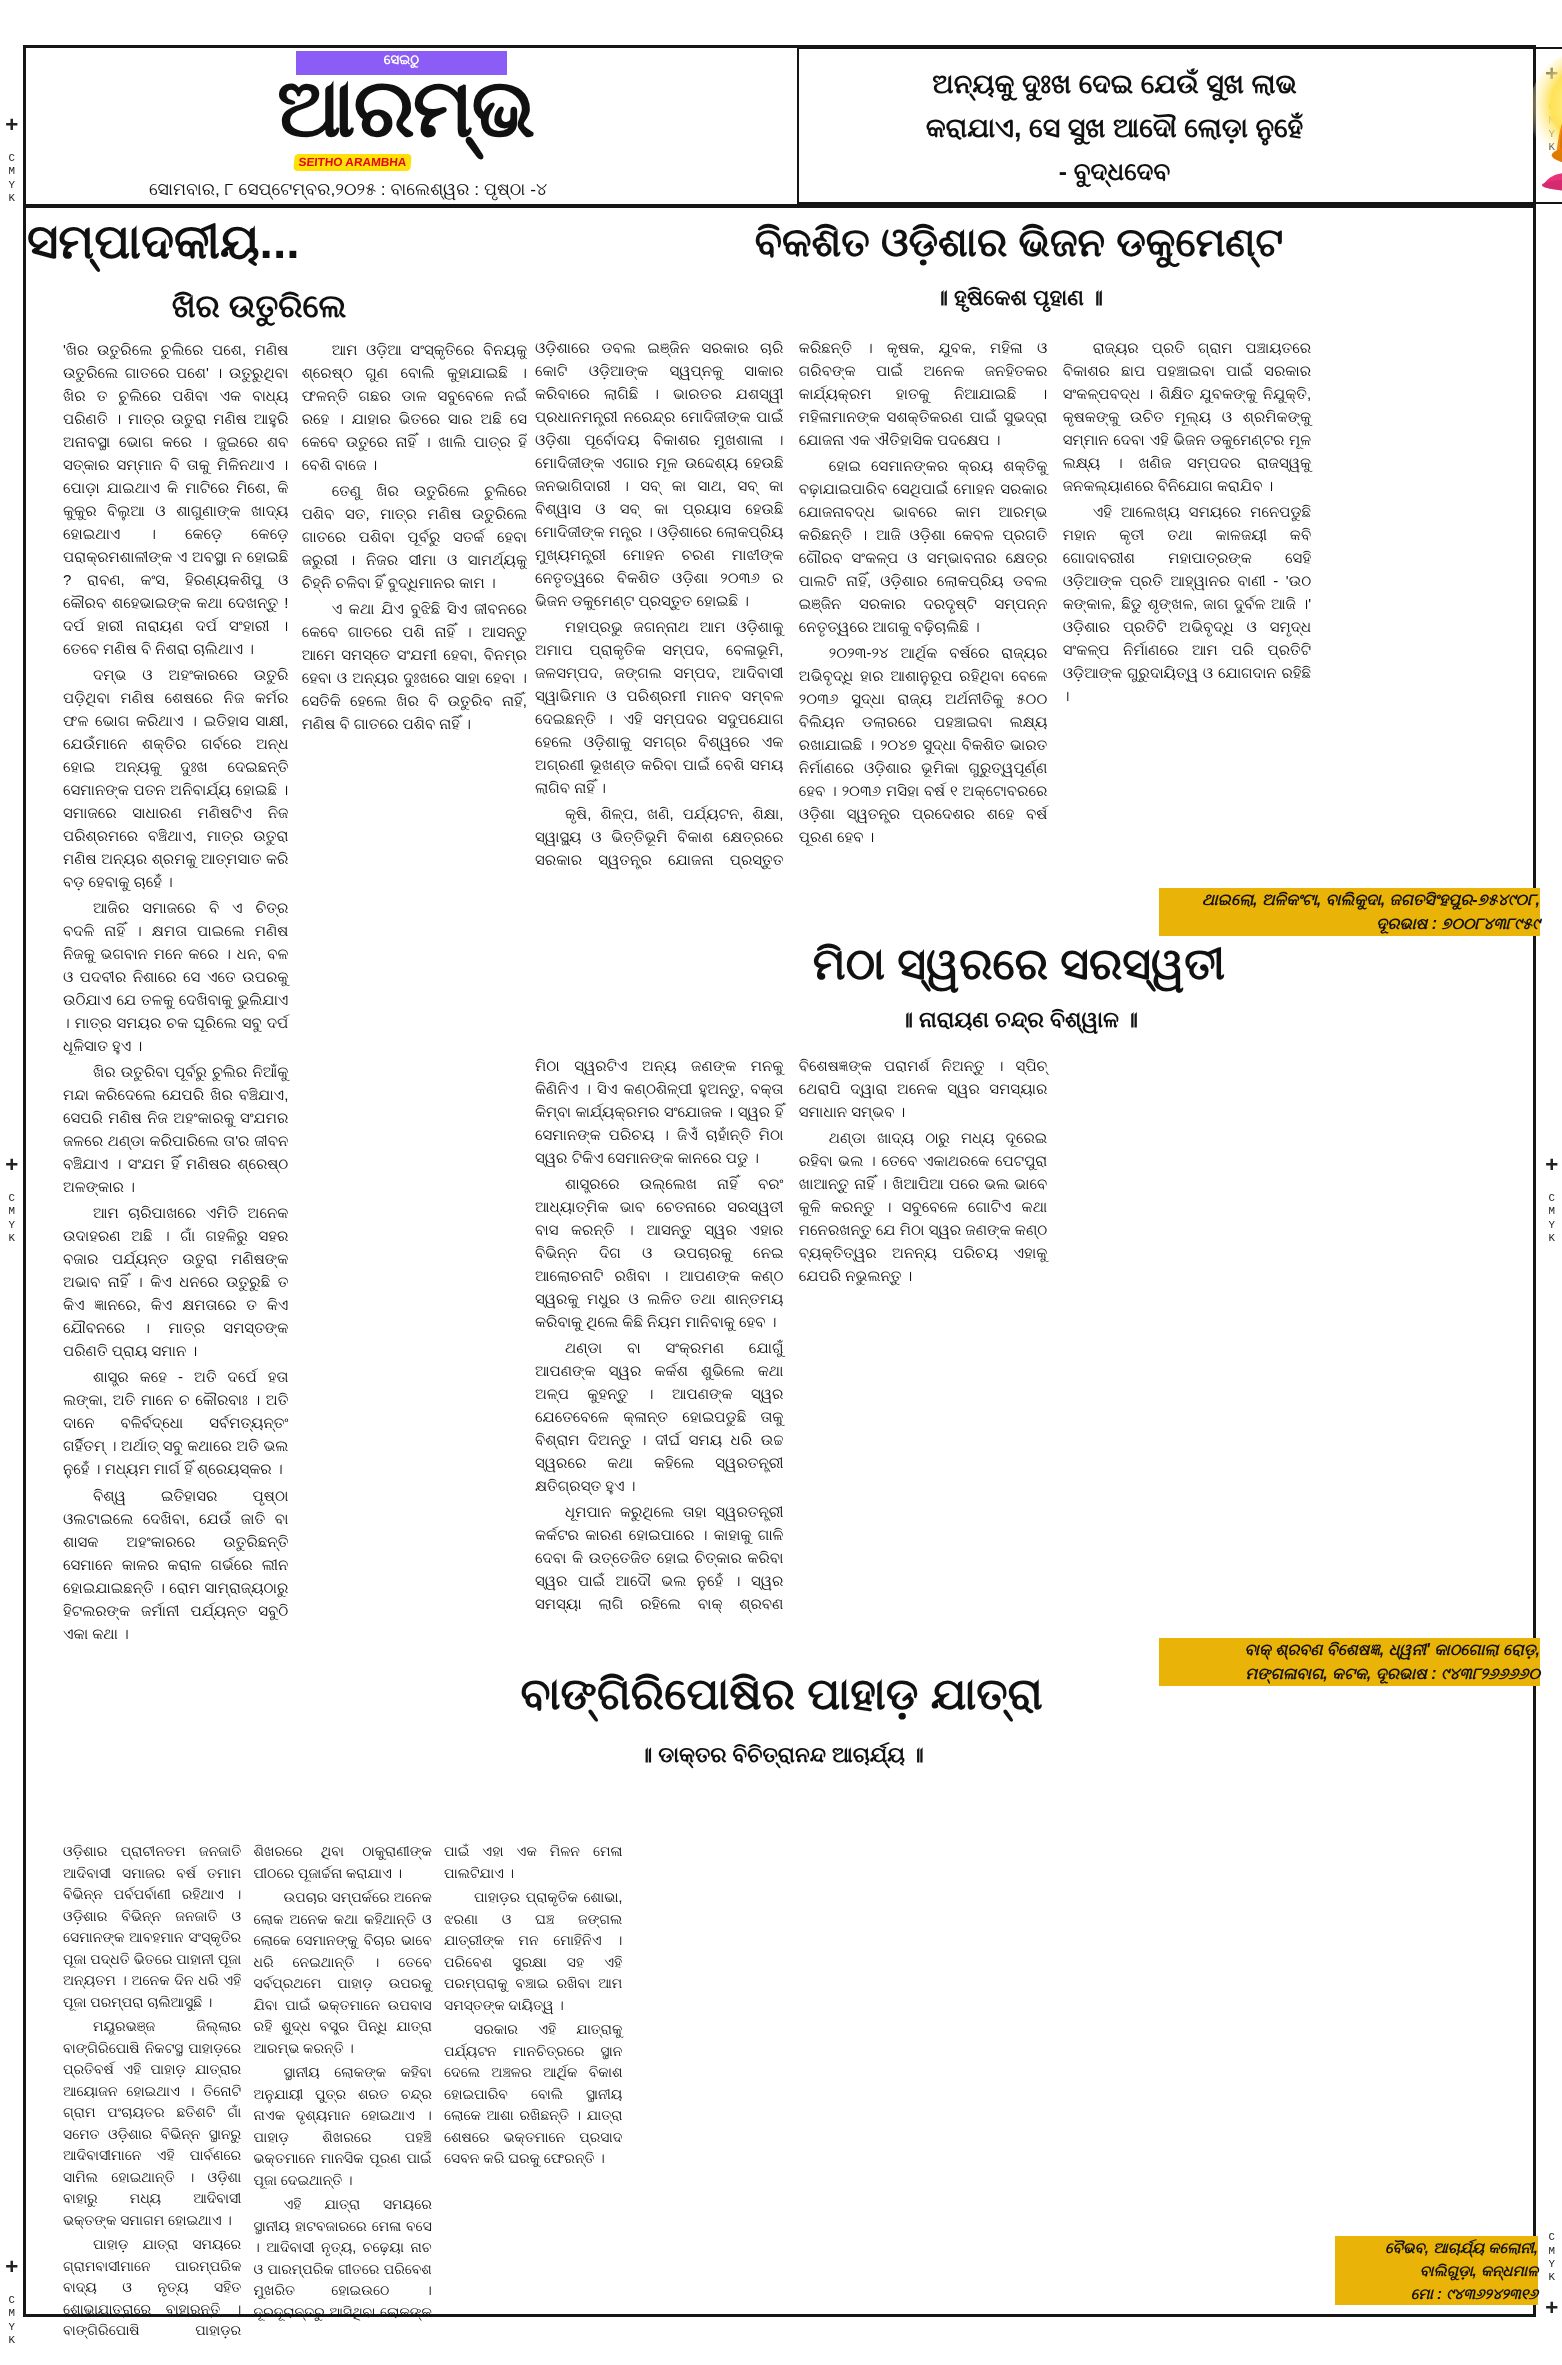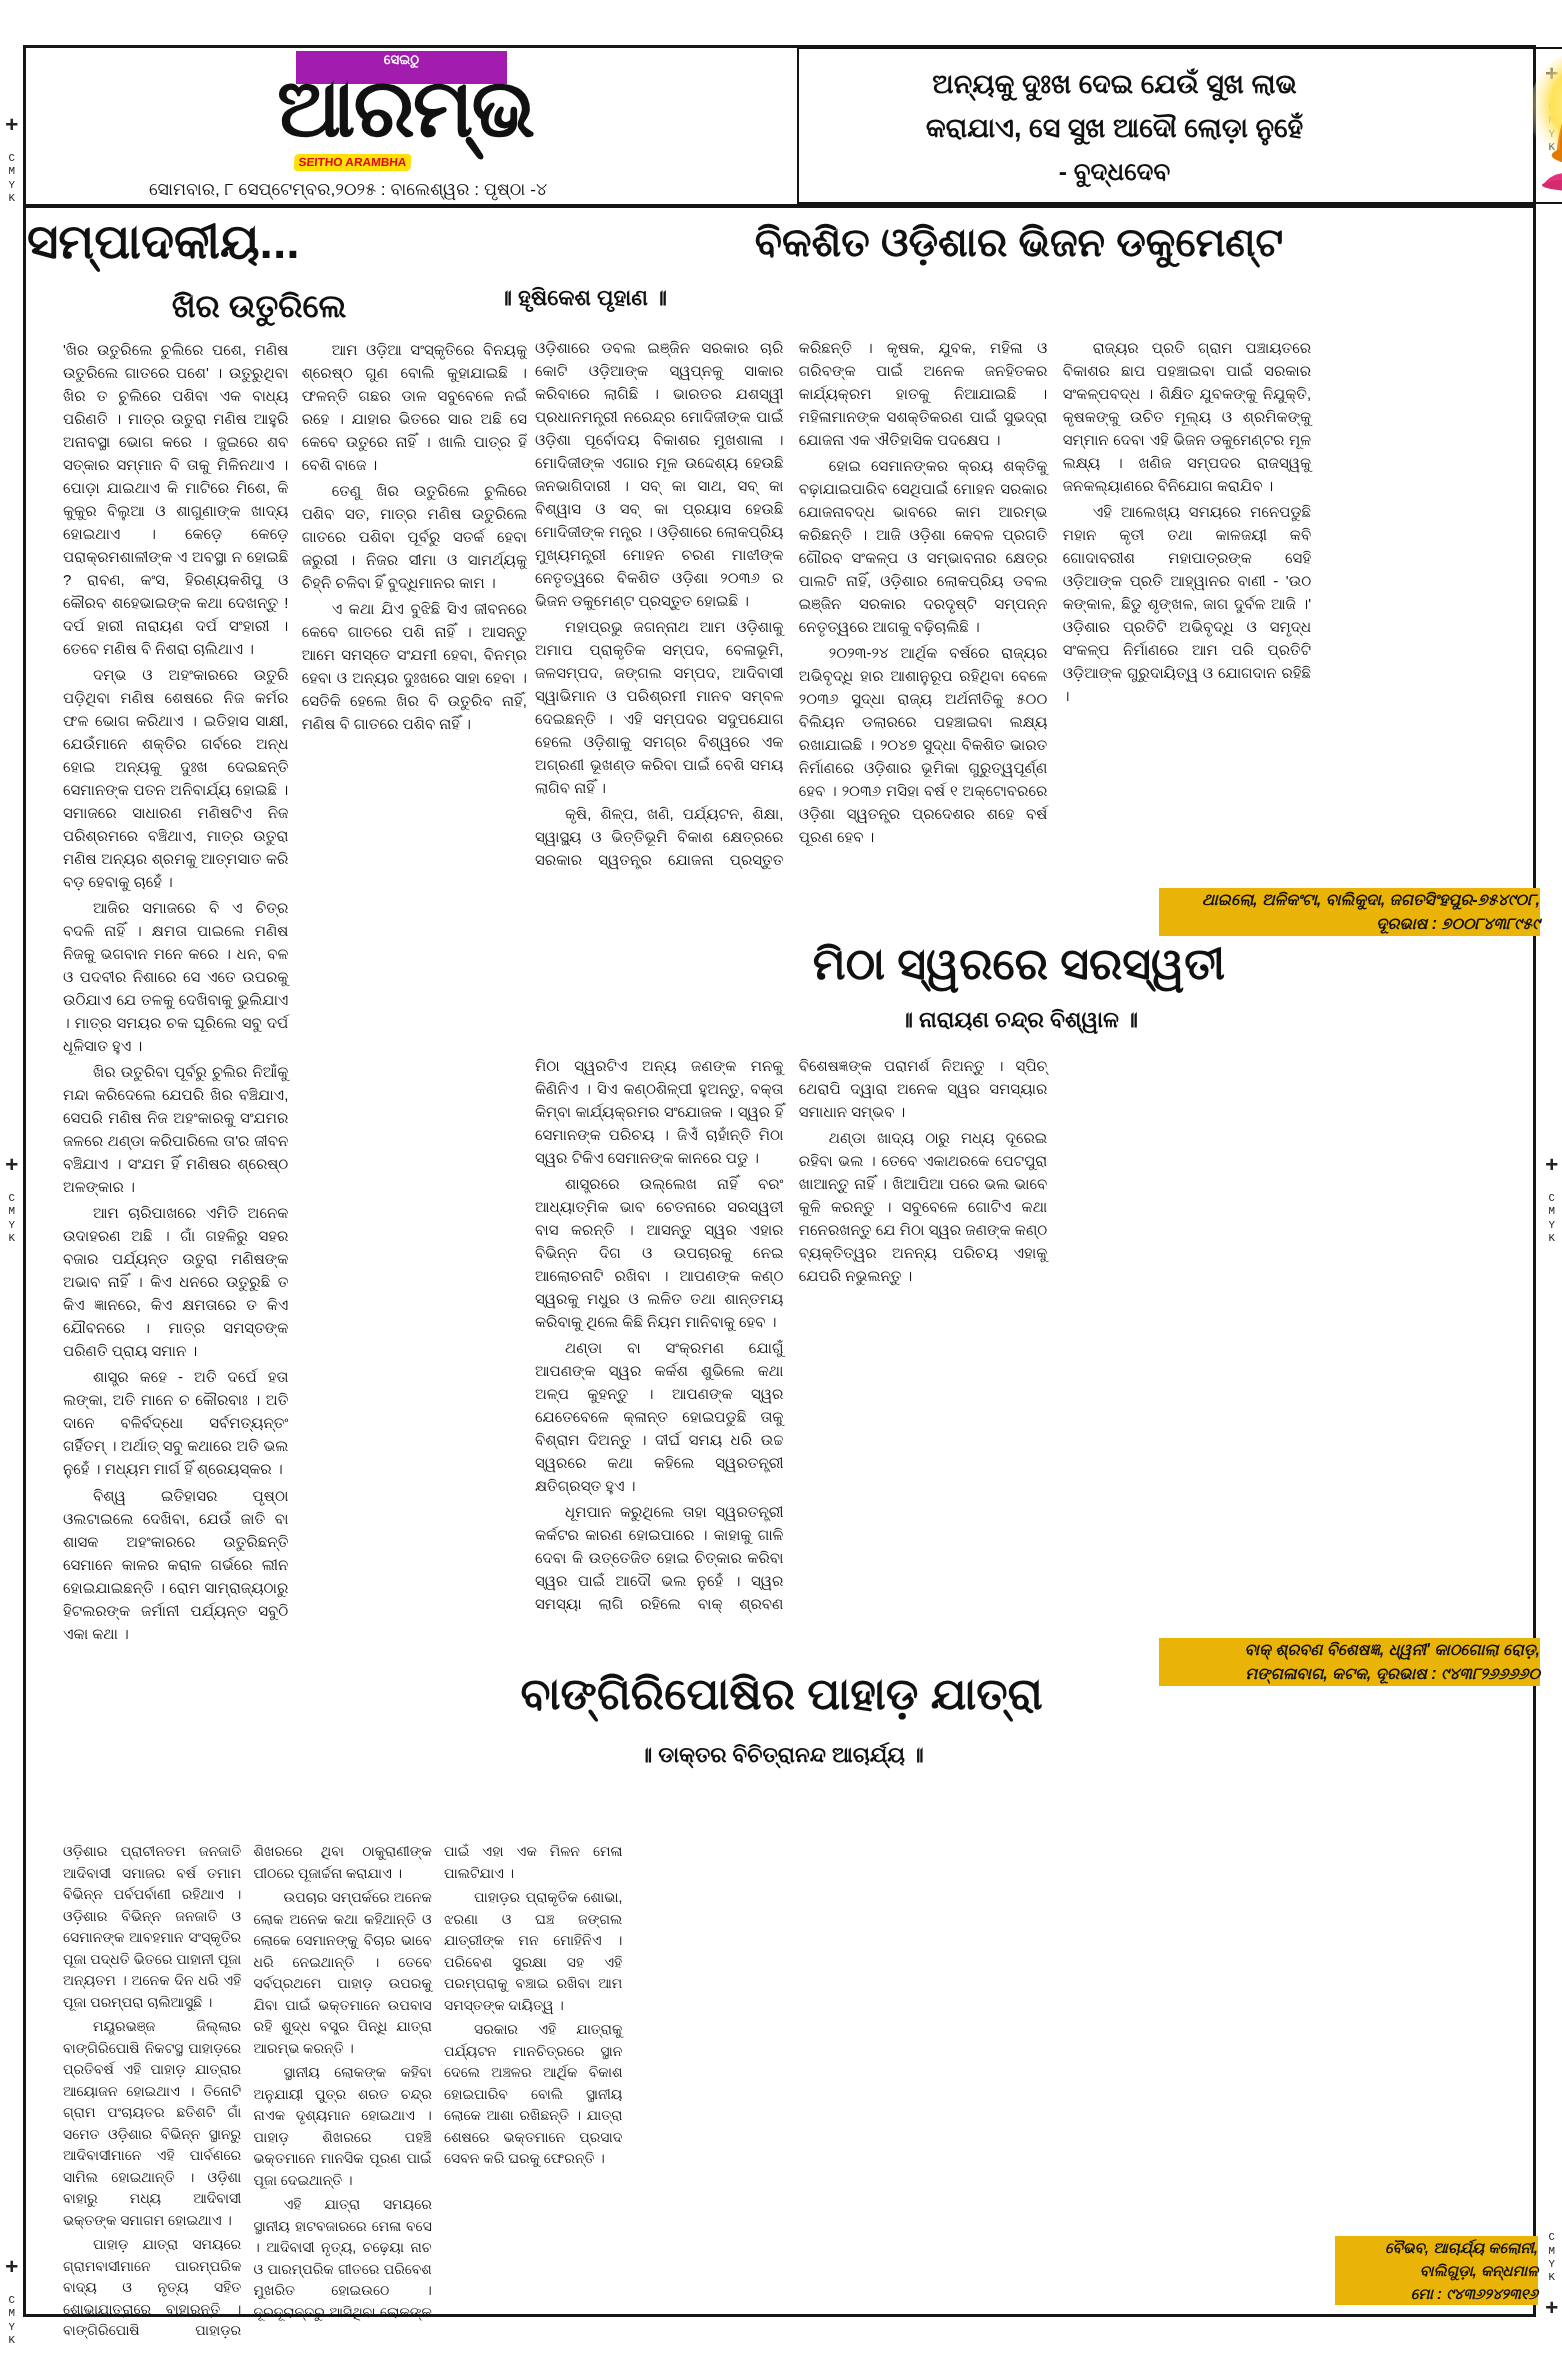--- a/index.html
+++ b/index.html
@@ -7,21 +7,21 @@
         font-family:"Liberation Sans","DejaVu Sans",sans-serif;color:#111;overflow:hidden;}
   .abs{position:absolute;}
   
   .frame{left:23px;top:45px;width:1513px;height:2272px;border:3.1px solid #161616;box-sizing:border-box;}
   .header-rule{left:23px;top:204px;width:1513px;height:3.6px;background:#161616;}
   
   .regmark{width:21.5px;text-align:center;color:#222;font-family:"Liberation Mono","DejaVu Sans Mono",monospace;
            font-size:10.8px;line-height:13.3px;white-space:pre-line;}
   .regmark .cross{font-size:22.5px;line-height:23.6px;font-weight:bold;}
   
-  .mast-bar{left:296px;top:51px;width:211px;height:33px;background:#a21caf;color:#fff;
+  .mast-bar{left:296px;top:51px;width:211px;height:24px;background:#8b5cf6;color:#fff;
             font-weight:bold;font-size:13.3px;line-height:17.4px;text-align:center;}
   .mast-title{left:277px;top:57px;width:246px;text-align:center;font-size:81px;line-height:102px;
               font-weight:bold;letter-spacing:-2px;}
   .mast-chip{left:294px;top:154px;width:117px;height:17.4px;border-radius:4.1px;
              font-weight:bold;font-size:11.8px;line-height:17.4px;text-align:center;transform:skewX(-5deg);}
   .date-line{left:143px;top:179px;width:410px;text-align:center;font-size:17.4px;font-weight:500;}
   
   .quote-box{left:797px;top:47px;width:860px;height:157px;border:2.6px solid #141414;box-sizing:border-box;}
   .quote-l1{left:31px;top:19.5px;width:569px;text-align:center;font-size:27px;font-weight:bold;}
   .quote-l2{left:31px;top:64px;width:569px;text-align:center;font-size:27px;font-weight:bold;}
@@ -30,21 +30,21 @@
   
   .ed-title{left:27px;top:214px;width:461px;font-size:48px;font-weight:bold;}
   .ed-head{left:27px;top:288px;width:464px;text-align:center;font-size:32px;font-weight:bold;}
   .body-cols{text-align:justify;overflow:hidden;column-fill:auto;overflow-wrap:anywhere;padding-left:36px;}
   .body-cols p{margin:0 0 3.1px 0;text-indent:30px;}
   .body-cols p:first-child{text-indent:0;}
   .ed-body{left:27px;top:338px;width:464px;height:1324px;column-count:2;column-gap:13.3px;
            font-size:15px;line-height:23px;}
   
   .a1-head{left:499px;top:220px;width:1040px;text-align:center;font-size:40px;font-weight:bold;}
-  .a1-by{left:499px;top:285px;width:1040px;text-align:left;font-size:22px;font-weight:bold;}
+  .a1-by{left:499px;top:285px;width:1040px;text-align:center;font-size:22px;font-weight:bold;}
   .a1-body{left:499px;top:336px;width:1040px;height:544px;column-count:4;column-gap:15.4px;
            font-size:15px;line-height:23px;}
   .art-footer{text-align:right;font-weight:bold;font-style:italic;background:#eab308;}
   .a1-footer{left:1159px;top:888px;width:381px;font-size:16px;line-height:24px;}
   
   .a2-head{left:499px;top:939px;width:1040px;text-align:center;font-size:44px;font-weight:bold;}
   .a2-by{left:499px;top:1007px;width:1040px;text-align:center;font-size:22px;font-weight:bold;}
   .a2-body{left:499px;top:1054px;width:1040px;height:574px;column-count:4;column-gap:15.4px;
            font-size:15px;line-height:23px;}
   .a2-footer{left:1159px;top:1638px;width:381px;font-size:16px;line-height:24px;}

